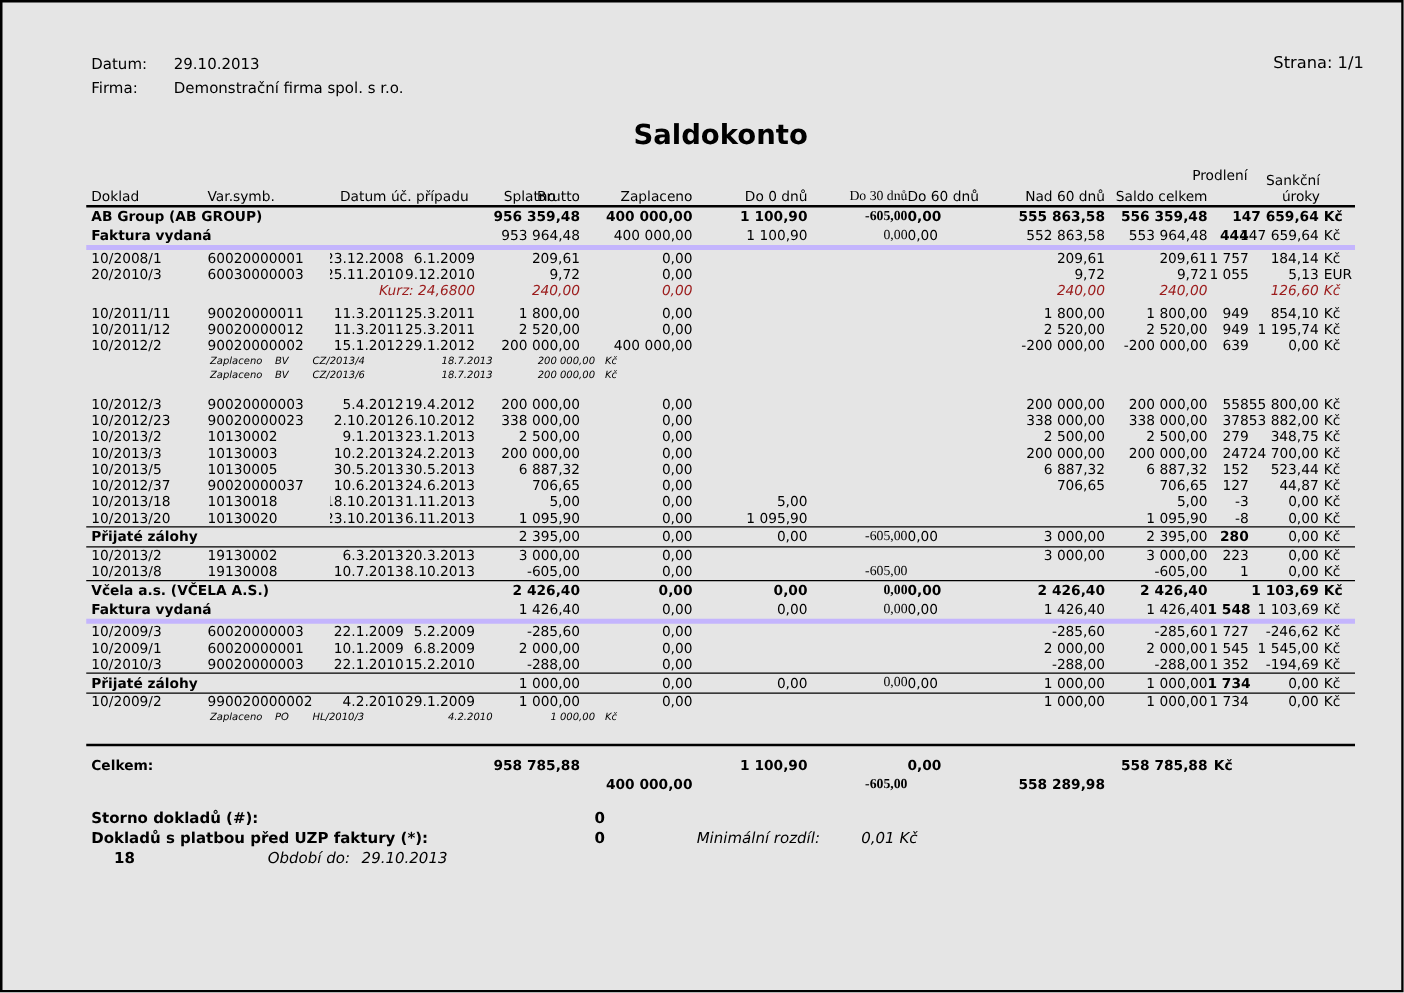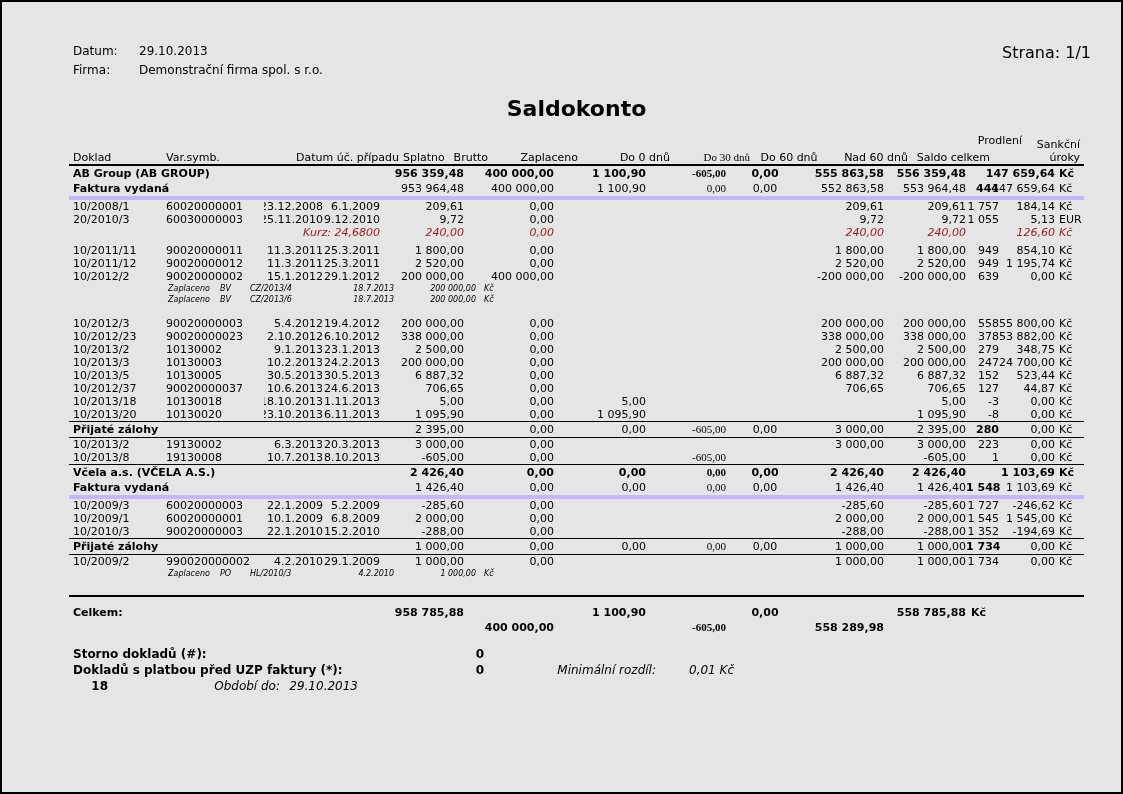--- a/index.html
+++ b/index.html
@@ -2,21 +2,21 @@
 <html><head>
 <meta charset="utf-8">
 <style>
   html,body{margin:0;padding:0;background:#fff;}
   .page{width:1123px;height:794px;box-sizing:border-box;border:2px solid #000;background:#e5e5e5;
         font-family:"DejaVu Sans",sans-serif;color:#000;position:relative;overflow:hidden;padding-left:47px;}
   
   .meta{margin:40px 0 0 24px;font-size:12px;}
   .meta-row{display:flex;height:19px;line-height:19px;}
   .meta-label{width:66px;}
-  .page-number{position:absolute;top:41px;right:30px;font-size:16px;}
+  .page-number{position:absolute;top:41px;right:30px;font-size:13px;}
   .report-title{margin:16px 0 0 20px;width:1015px;text-align:center;font-size:22px;font-weight:bold;}
   
   .saldo-table{margin:13px 0 0 20px;width:1015px;border-bottom:2px solid #000;padding-bottom:6px;}
   .thead{display:flex;align-items:flex-end;height:30px;border-bottom:2px solid #000;font-size:11px;line-height:13px;}
   .row{display:flex;height:13px;line-height:13px;font-size:11px;}
   .row.customer,.row.group{height:15px;line-height:15px;}
   .row.customer{font-weight:bold;}
   .row.group .c-doklad,.row.group .c-prodleni{font-weight:bold;}
   .row.kurz{font-style:italic;}
   .row.kurz .c-splatno{overflow:visible;}
@@ -25,32 +25,32 @@
   .btb{border-top:1px solid #000;border-bottom:1px solid #000;}
   .cell{flex:0 0 auto;box-sizing:border-box;white-space:nowrap;}
   .c-doklad{width:95px;text-align:left;padding-left:4px;overflow:visible;}
   .c-var{width:100px;text-align:left;padding-left:2px;}
   .c-datum{width:60px;}
   .c-splatno{width:57px;}
   .c-brutto{width:83px;text-align:right;}
   .c-zapl{width:90px;text-align:right;}
   .c-d0{width:92px;text-align:right;}
   .c-d30{width:80px;text-align:right;font-family:Liberation Serif, serif;}
-  .c-d60{width:78px;text-align:center;}
+  .c-d60{width:78px;text-align:left;}
   .c-n60{width:80px;text-align:right;}
   .c-saldo{width:82px;text-align:right;}
   .c-prodleni{width:33px;text-align:right;}
   .c-sankcni{width:57px;}
   .c-mena{width:28px;text-align:left;padding-left:3px;}
   .ovl{position:relative;height:100%;}
   .ovl>span{position:absolute;right:1px;top:0;white-space:nowrap;}
   .c-datum,.c-splatno{overflow:hidden;position:relative;}
   .c-sankcni{overflow:visible;position:relative;}
   
-  .h-datumsplatno{width:117px;display:flex;gap:4px;white-space:nowrap;overflow:visible;padding-left:8px;box-sizing:border-box;margin-left:24px;}
+  .h-datumsplatno{width:117px;display:flex;gap:28px;white-space:nowrap;overflow:visible;padding-left:8px;box-sizing:border-box;}
   .h-sankcni{width:57px;text-align:right;}
   .h-sankcni div{height:13px;}
   
   .row.pay{height:11px;line-height:11px;font-size:8px;font-style:italic;}
   .pcell{flex:0 0 auto;box-sizing:border-box;white-space:nowrap;}
   .p-sp{width:99px;}.p-lbl{width:52px;}.p-code{width:30px;}.p-doc{width:90px;}
   .p-date{width:54px;text-align:right;}.p-amount{width:82px;text-align:right;}
   .p-cur{width:20px;padding-left:8px;}
   .spacer{width:100%;}
   

